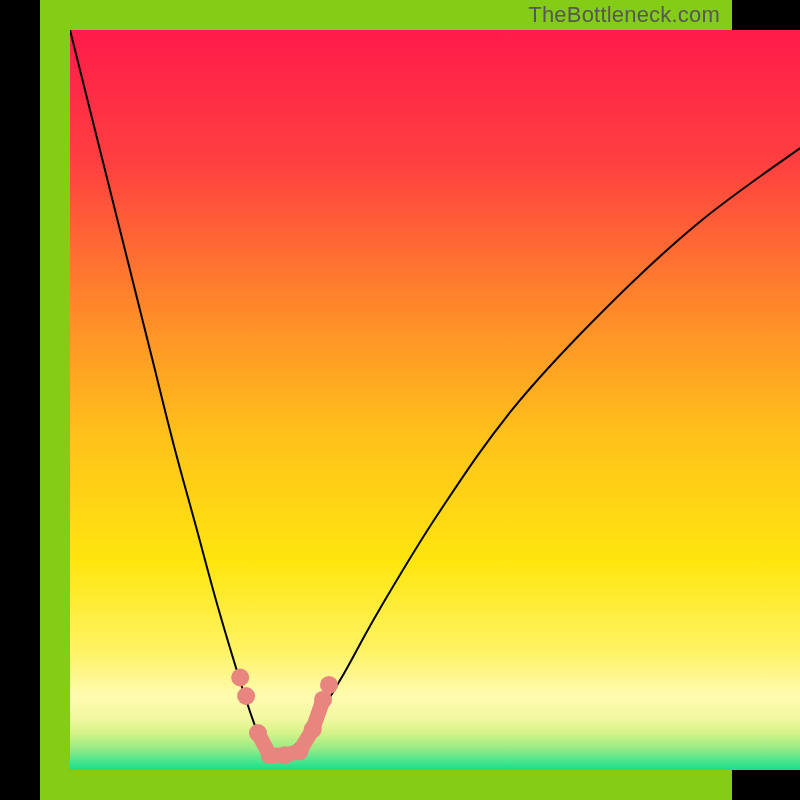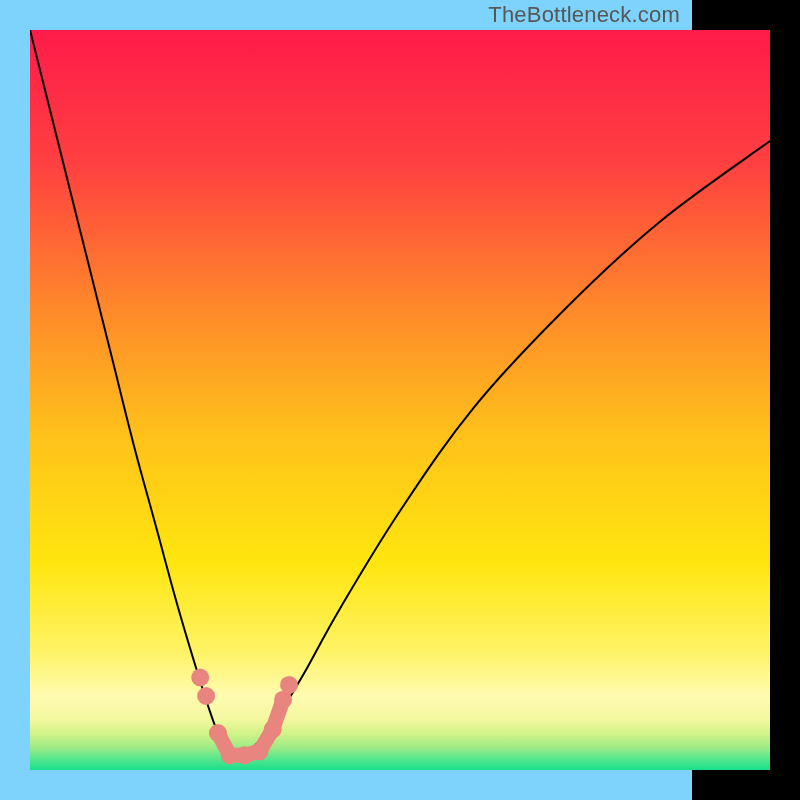--- a/index.html
+++ b/index.html
@@ -7,21 +7,22 @@
     padding: 0;
     width: 800px;
     height: 800px;
     background: #000;
     overflow: hidden;
   }
   .frame {
     position: relative;
     width: 692px;
     height: 800px;
-    background: #7dd3fc;
+    background: #84cc16;
+    margin-left: 40px;
   }
   .watermark {
     position: absolute;
     top: 2px;
     right: 12px;
     font-family: Arial, Helvetica, sans-serif;
     font-size: 22px;
     color: #575757;
     letter-spacing: 0.2px;
     z-index: 20;

